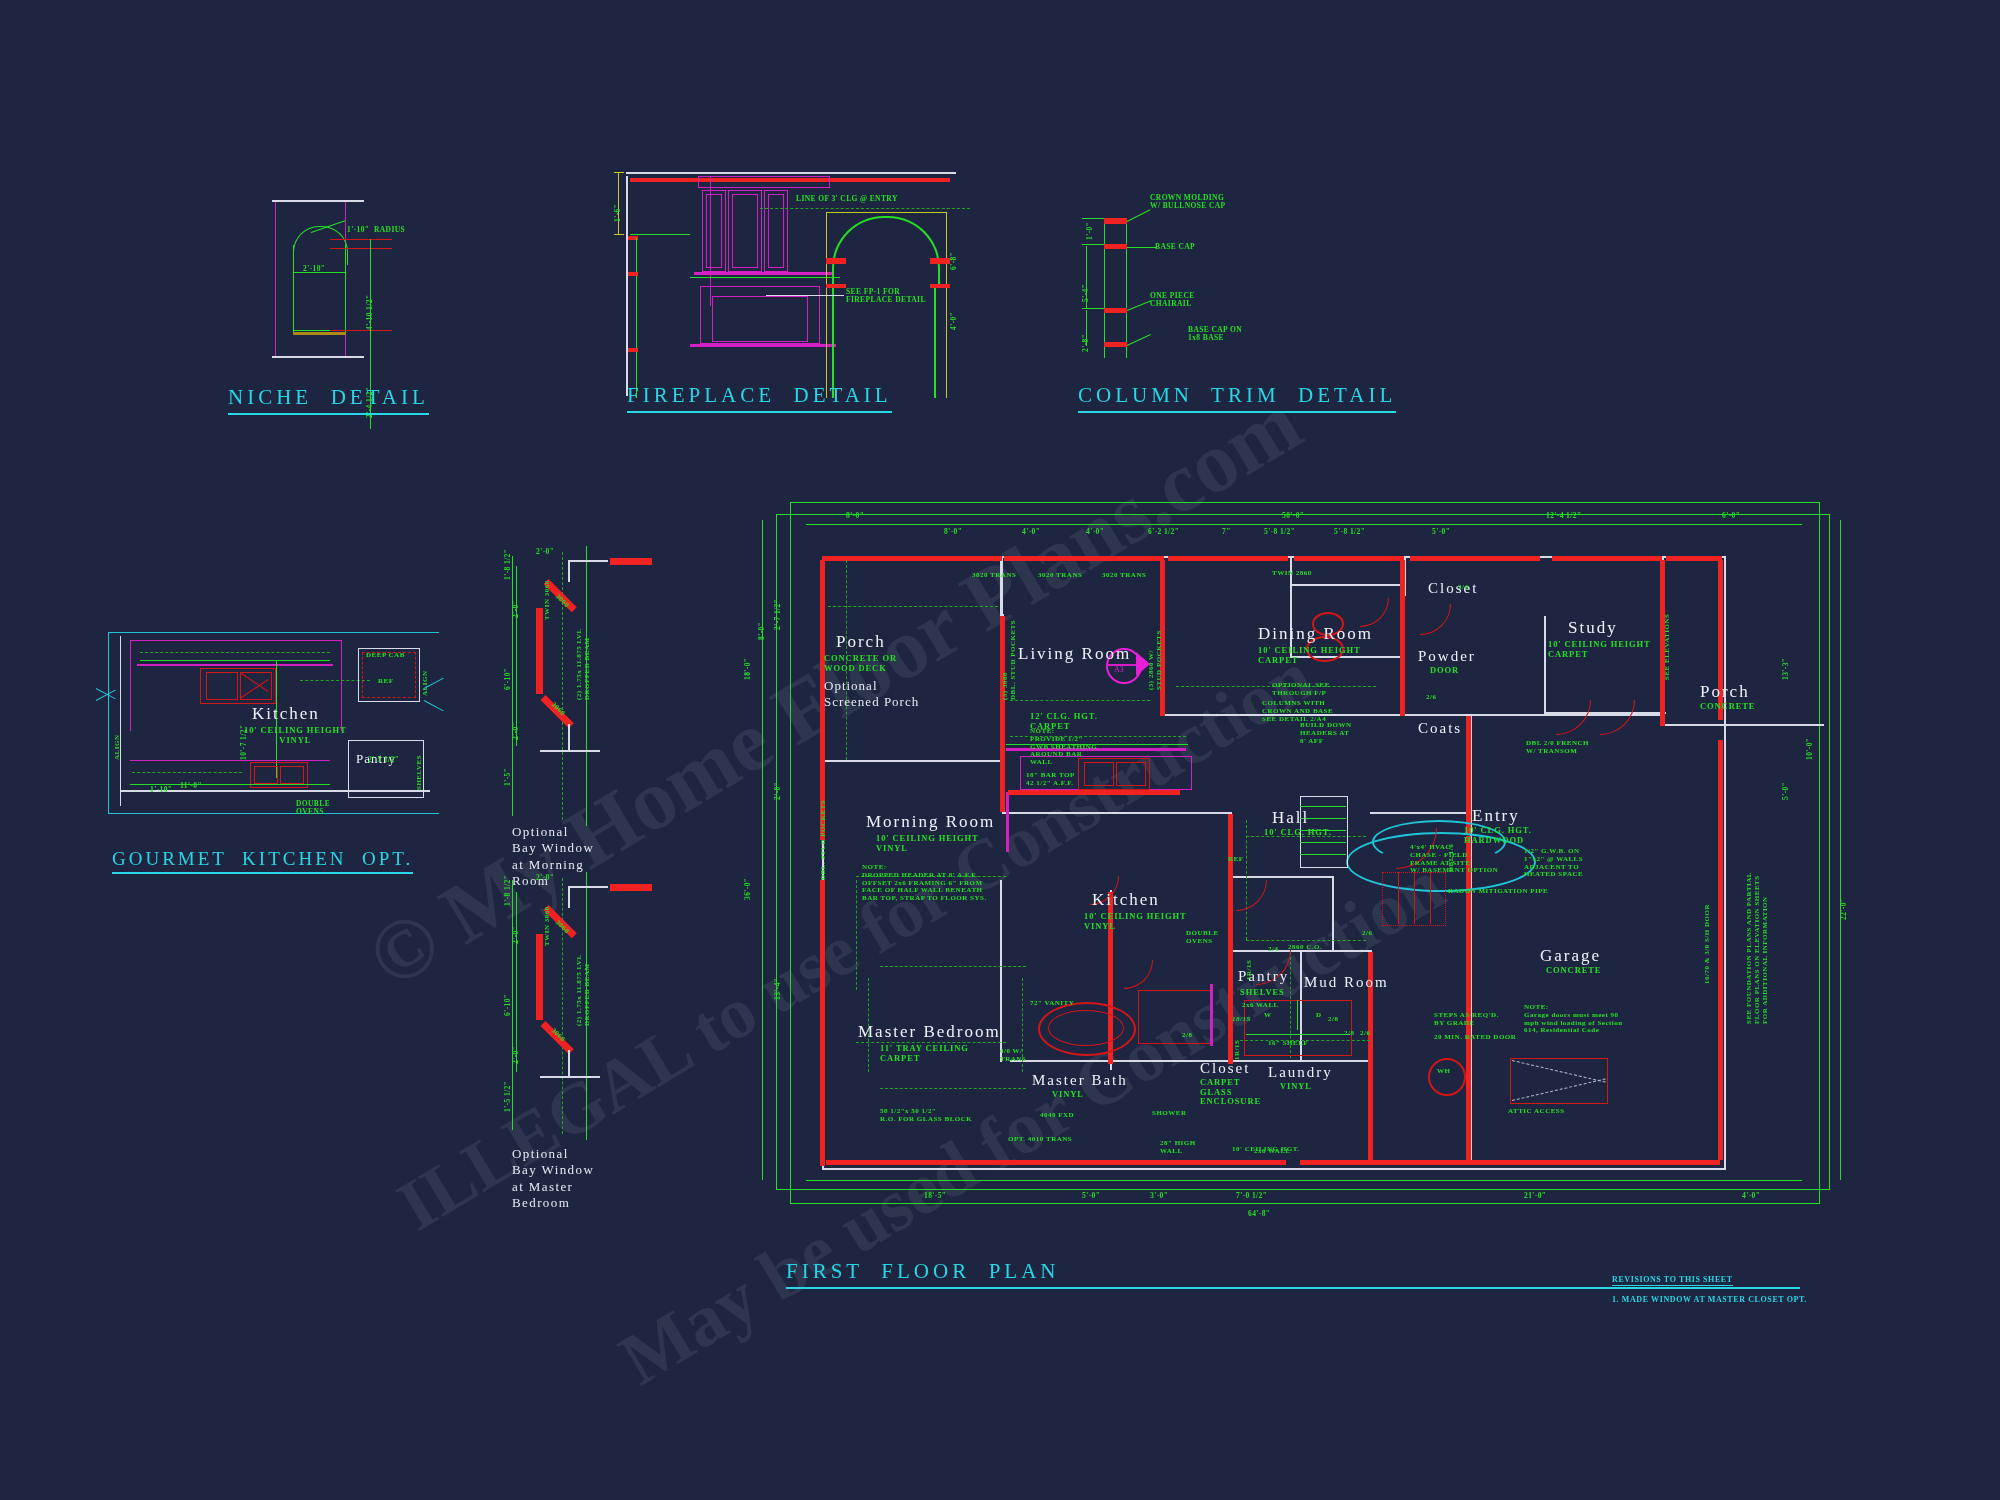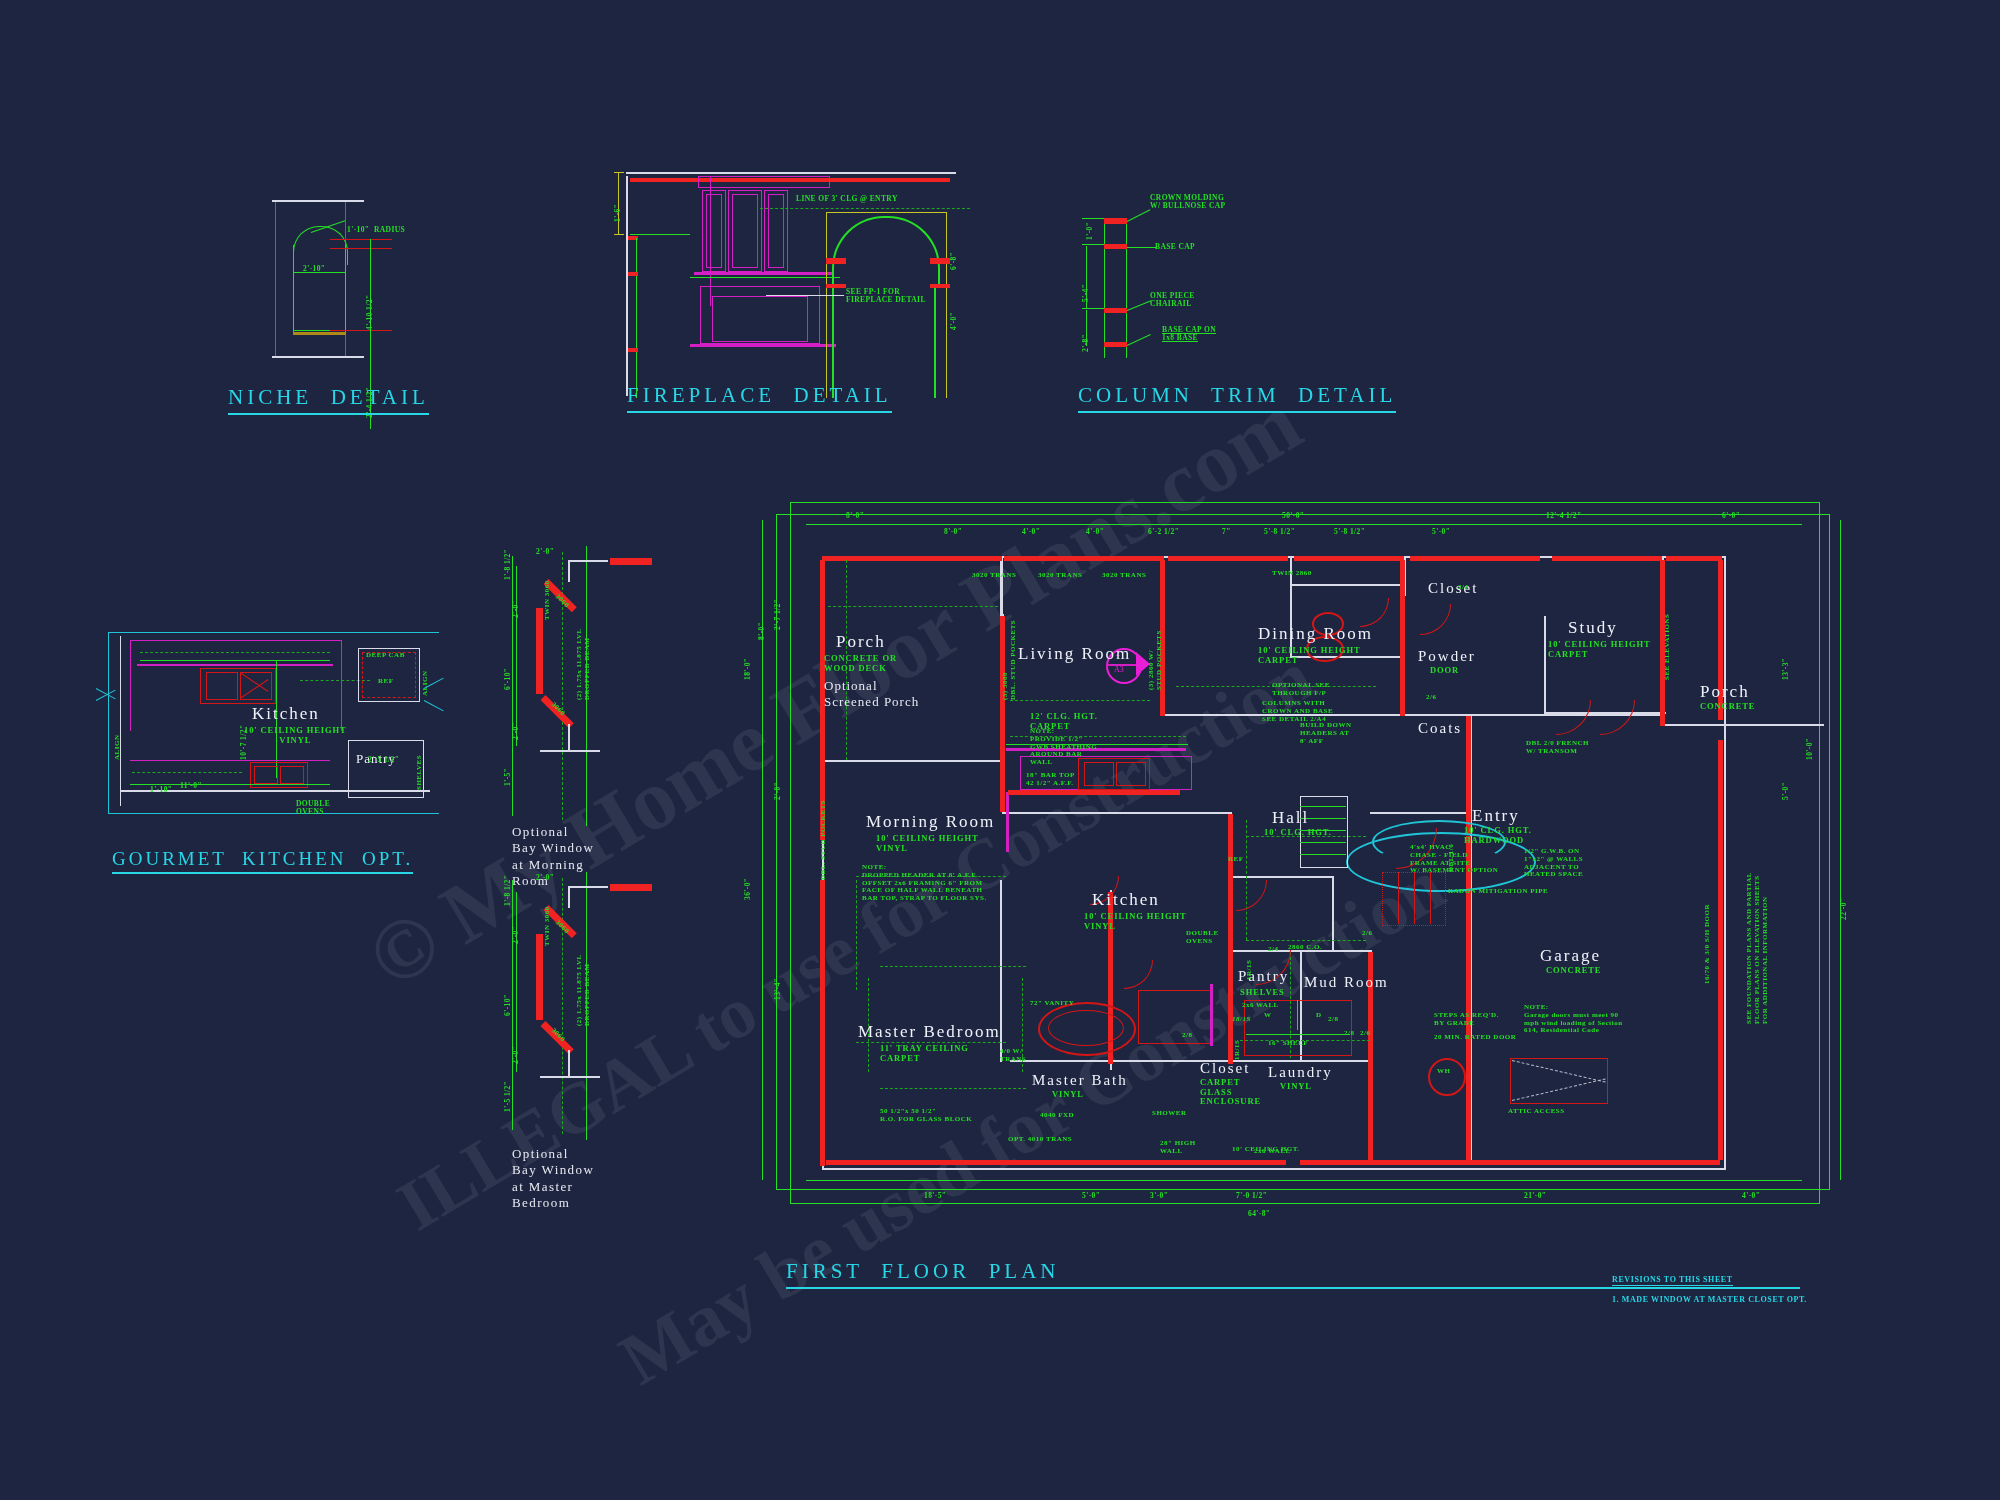--- a/index.html
+++ b/index.html
@@ -158,21 +158,21 @@
 
     <div class="ln gl2" style="left:1127px;top:221px;width:26px;height:1px;transform:rotate(-27deg);transform-origin:left;"></div>
     <div class="ln gl2" style="left:1127px;top:247px;width:30px;height:1px;"></div>
     <div class="ln gl2" style="left:1127px;top:310px;width:26px;height:1px;transform:rotate(-22deg);transform-origin:left;"></div>
     <div class="ln gl2" style="left:1127px;top:345px;width:26px;height:1px;transform:rotate(-25deg);transform-origin:left;"></div>
     <div class="lbl green dim" style="left:1150px;top:194px;">CROWN MOLDING
 W/ BULLNOSE CAP</div>
     <div class="lbl green dim" style="left:1155px;top:243px;">BASE CAP</div>
     <div class="lbl green dim" style="left:1150px;top:292px;">ONE PIECE
 CHAIRAIL</div>
-    <div class="lbl green dim" style="left:1162px;top:326px;text-decoration:underline;">BASE CAP ON
+    <div class="lbl green dim" style="left:1188px;top:326px;">BASE CAP ON
 1x8 BASE</div>
     <div class="lbl title" style="left:1078px;top:384px;">COLUMN  TRIM  DETAIL</div>
   </div>
 
   <div>
     <div class="boxc" style="left:108px;top:632px;width:330px;height:180px;border-right:none;"></div>
     <div class="ln cl" style="left:108px;top:632px;width:1px;height:178px;"></div>
     <div class="ln wl" style="left:120px;top:636px;width:1px;height:170px;"></div>
 
     <div class="boxm" style="left:130px;top:640px;width:210px;height:90px;border-bottom:none;"></div>

